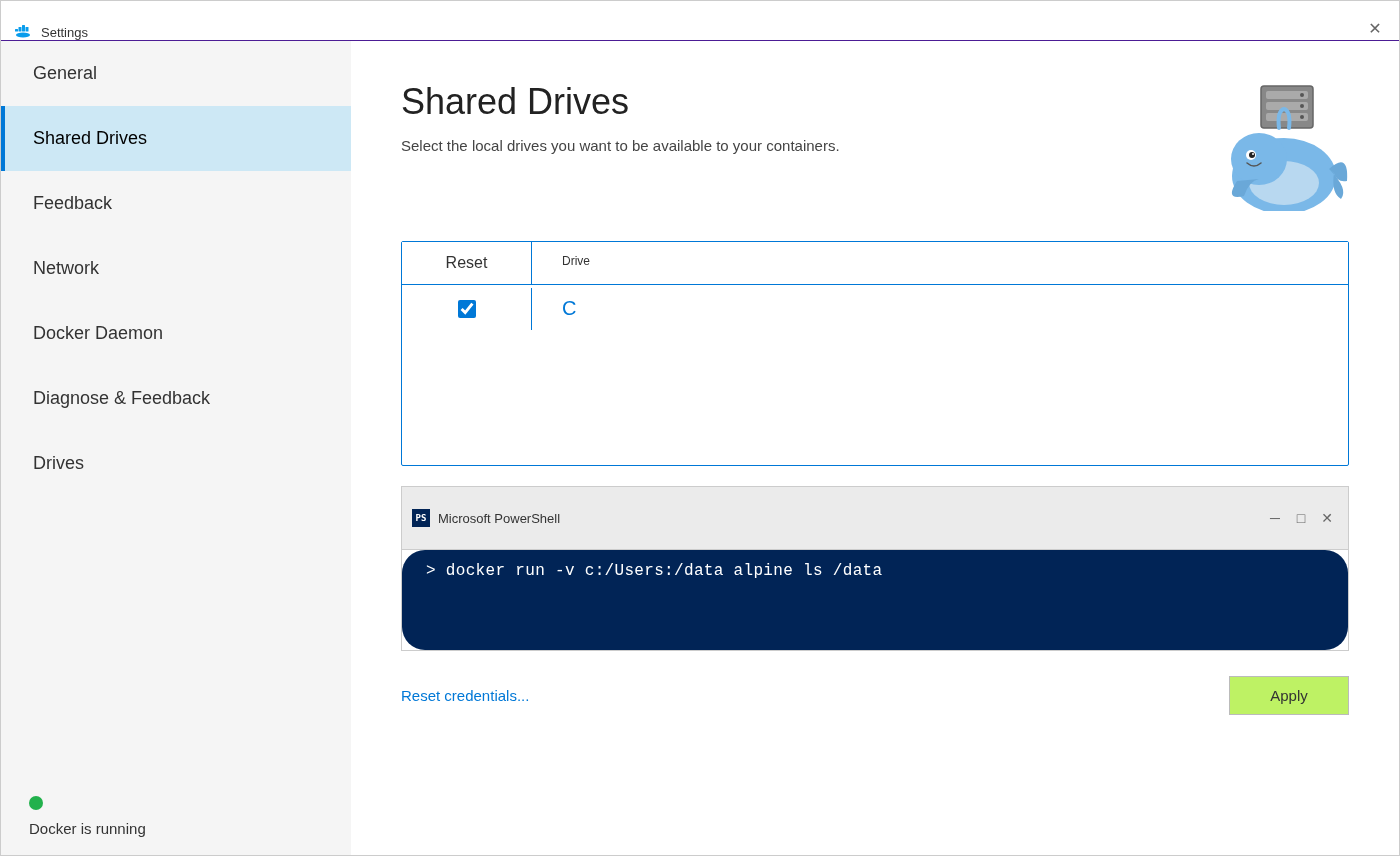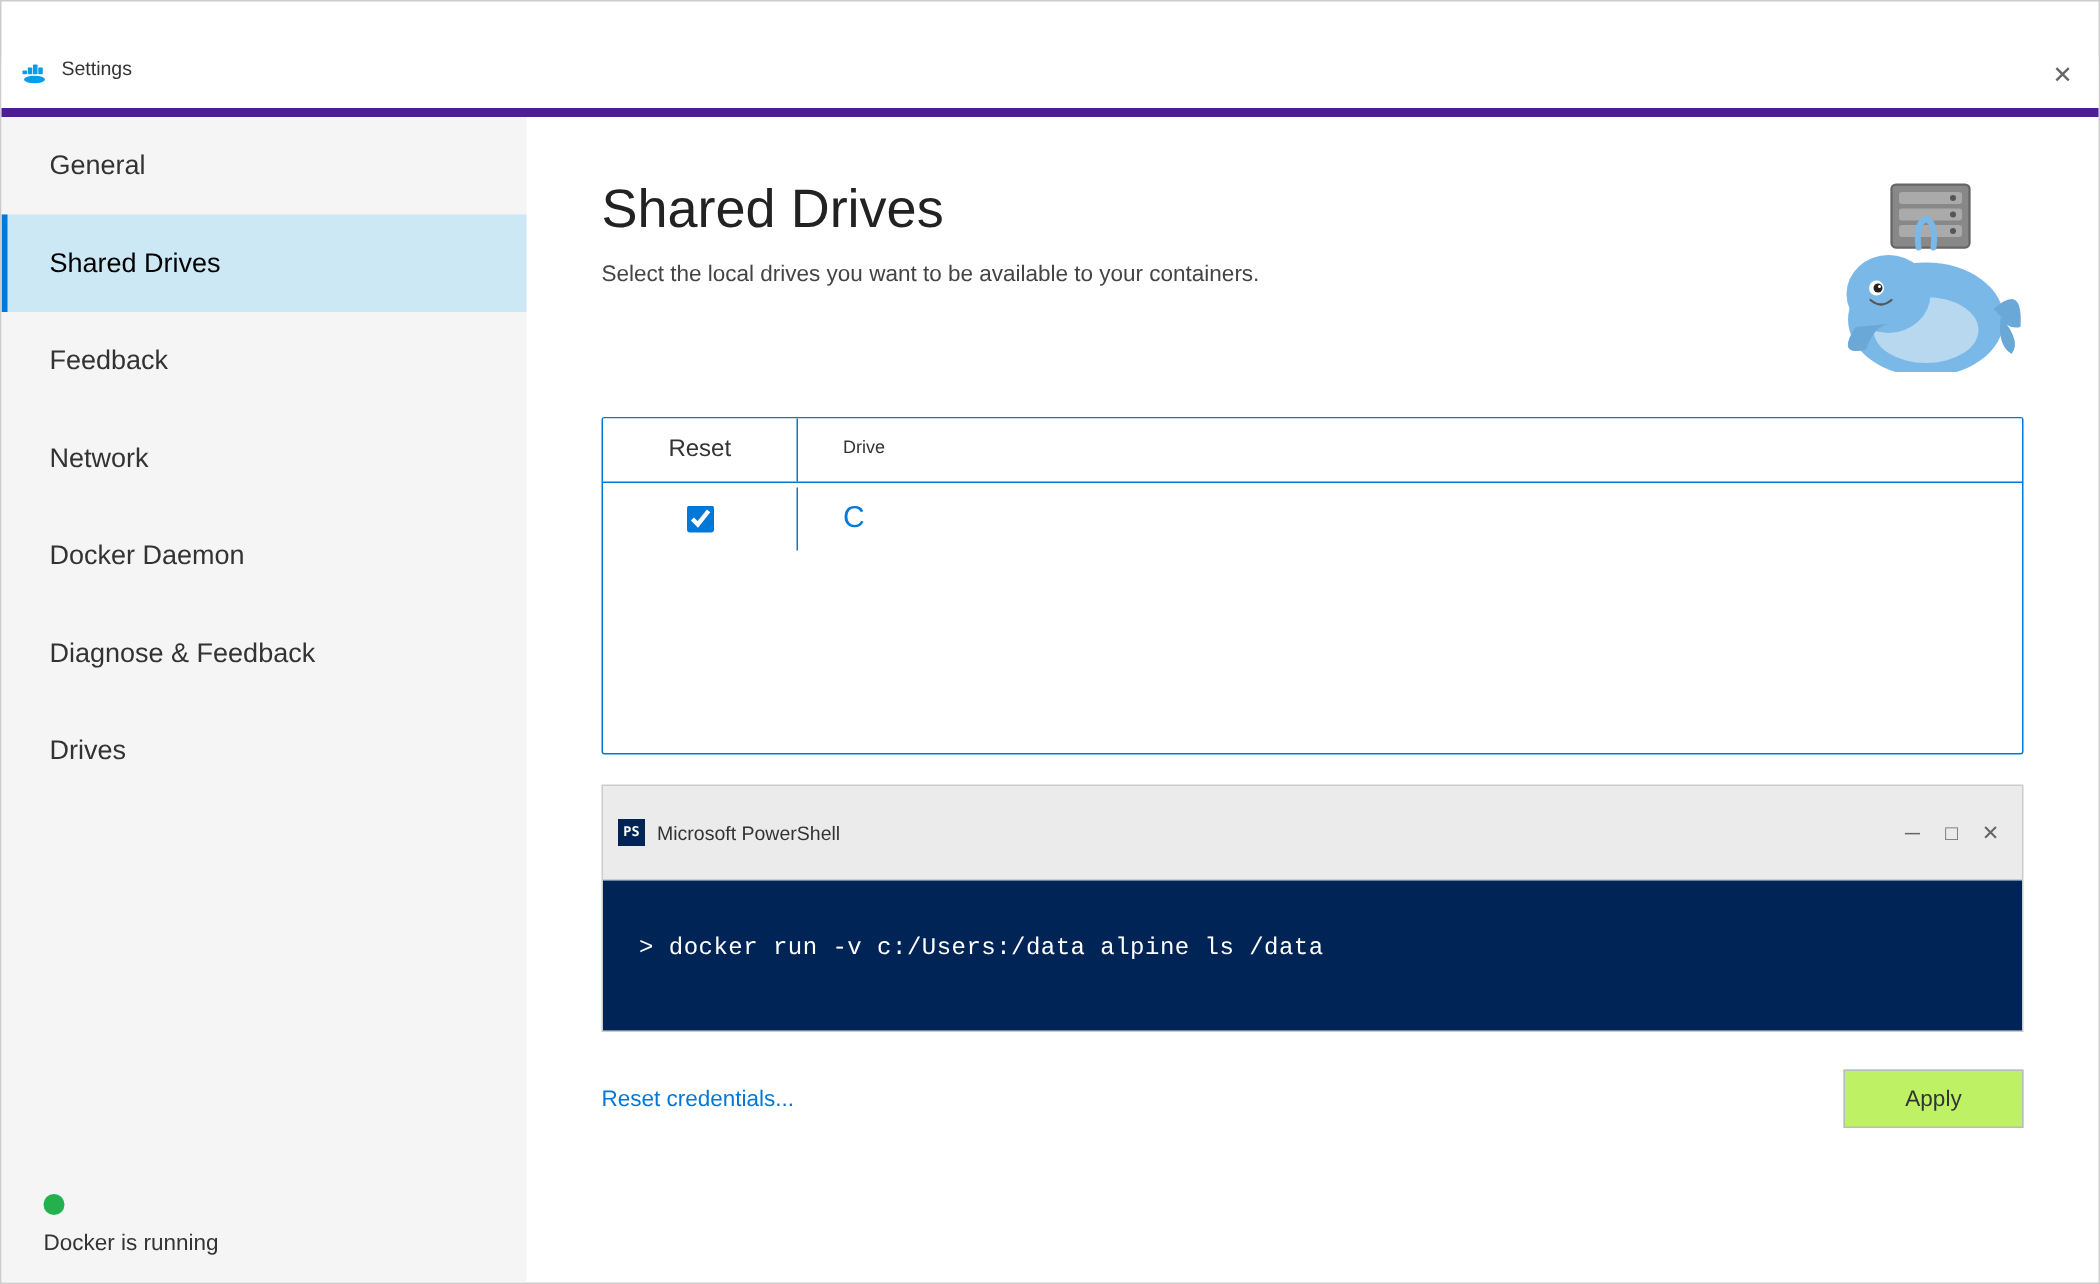--- a/index.html
+++ b/index.html
@@ -15,25 +15,24 @@
       height: 856px;
       background: #fff;
       display: flex;
       flex-direction: column;
       border: 1px solid #ccc;
     }
     .title-bar {
       height: 40px;
       background: #fff;
       display: flex;
-      align-items: flex-start;
+      align-items: flex-end;
       padding: 0 12px;
-      border-bottom: 6px solid #4c1d95;
-      flex-shrink: 0;
-      margin-top: 37px;
+      border-bottom: 1px solid #4c1d95;
+      flex-shrink: 0;
     }
     .title-bar-icon {
       width: 20px;
       height: 20px;
       margin-right: 8px;
       flex-shrink: 0;
     }
     .title-bar-title {
       font-size: 13px;
       color: #333;
@@ -222,22 +221,23 @@
       align-items: center;
       justify-content: center;
       font-size: 14px;
       color: #666;
       cursor: pointer;
       background: transparent;
       border: none;
     }
     .powershell-body {
       background: #012456;
-      padding: 36px 24px;
+      padding: 12px 24px;
       min-height: 100px;
+      border-radius: 23px;
     }
     .ps-command {
       font-family: 'Consolas', 'Courier New', monospace;
       font-size: 16px;
       color: #fff;
       letter-spacing: 0.02em;
     }
     .bottom-actions {
       display: flex;
       align-items: center;

